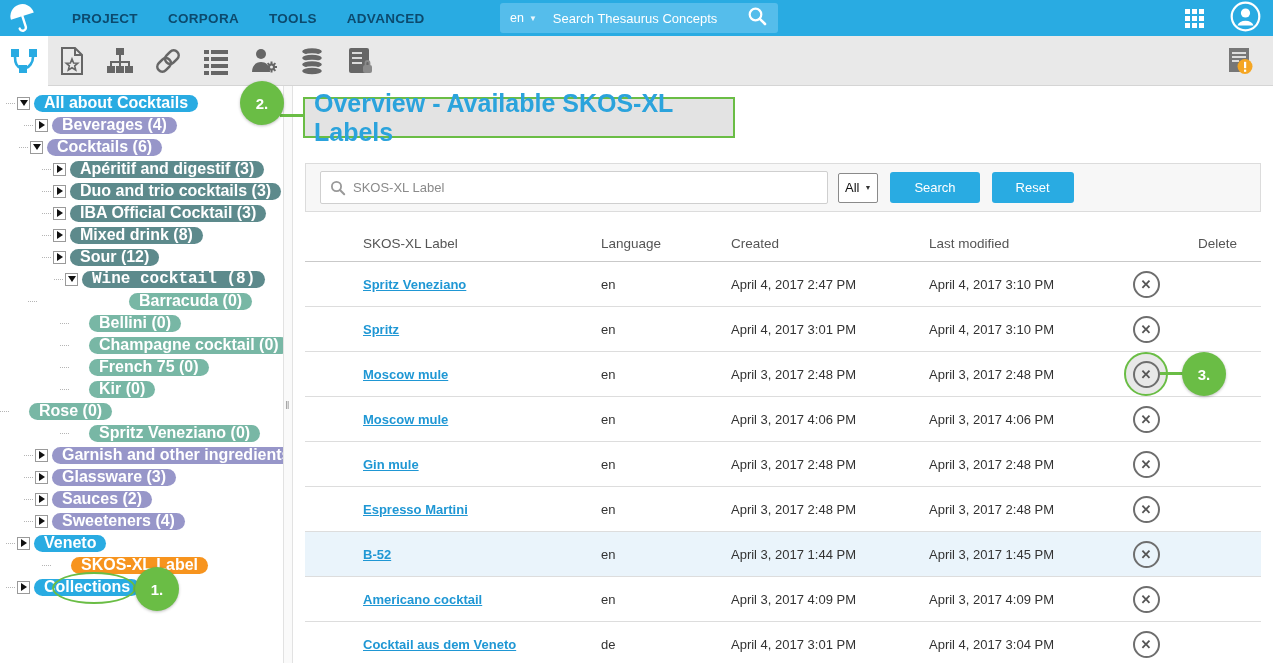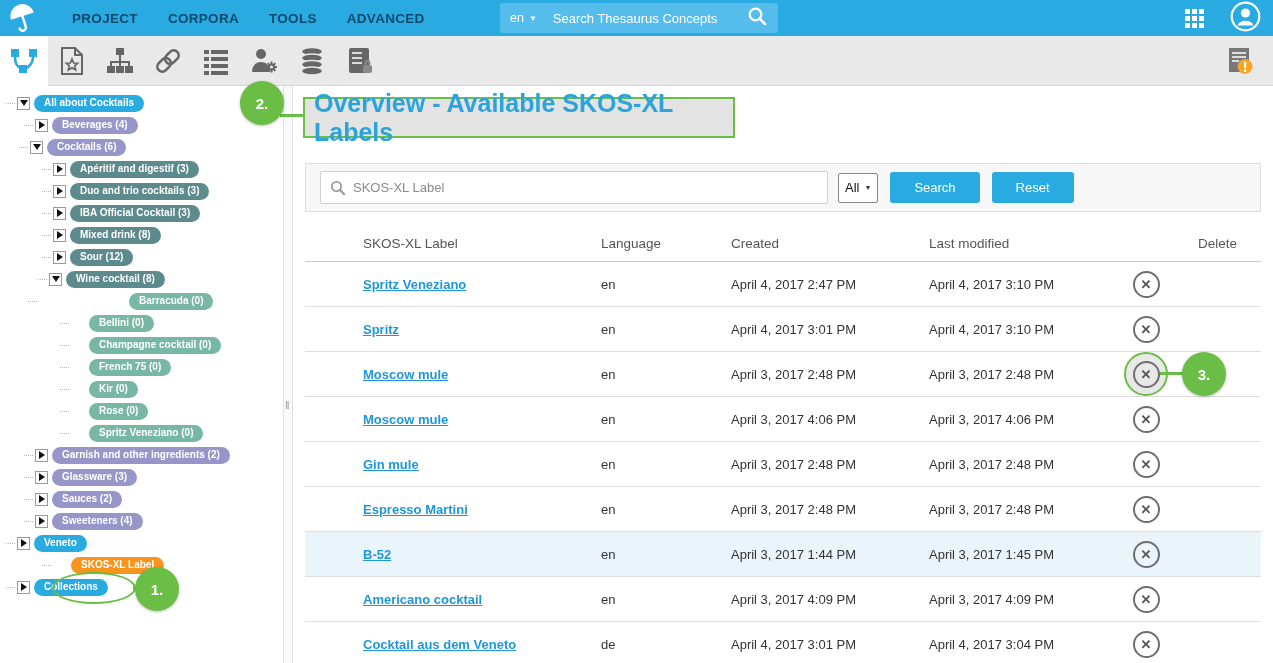--- a/index.html
+++ b/index.html
@@ -33,21 +33,21 @@
   .sidebar { position:absolute; left:0; top:86px; width:283px; height:577px; background:#fff; overflow:hidden; }
   .tree { padding-top:6px; }
   .tree-row { height:22px; display:flex; align-items:center; }
   .guide { border-top:1px dotted #b5b5b5; width:9px; margin-right:2px; flex:none; }
   .toggle { width:13px; height:13px; border:1px solid #9a9a9a; background:#fff; flex:none;
     display:flex; align-items:center; justify-content:center; margin-right:4px; cursor:pointer; }
   .toggle i { display:block; width:0; height:0; }
   .toggle.open i { border-left:4px solid transparent; border-right:4px solid transparent; border-top:6px solid #111; }
   .toggle.closed i { border-top:4px solid transparent; border-bottom:4px solid transparent; border-left:6px solid #111; }
   .leaf-spacer { width:18px; flex:none; }
-  .pill { color:#fff; font-size:10px; font-weight:bold; padding:1px 10px 2px;
+  .pill { color:#fff; font-size:16px; font-weight:bold; padding:1px 10px 2px;
     border-radius:9px; white-space:nowrap; cursor:pointer; line-height:14px; }
   .pill.blue { background:#29ABE2; }
   .pill.purple { background:#9796C9; }
   .pill.teal { background:#5D8A8C; }
   .pill.teal-light { background:#78B7A5; }
   .pill.orange { background:#F7941E; }
 
   
   .splitter { position:absolute; left:283px; top:86px; width:10px; height:577px;
     background:#FAFAFA; border-left:1px solid #E2E2E2; border-right:1px solid #E2E2E2; cursor:col-resize; }
@@ -303,21 +303,21 @@
         </span>
         <span class="pill teal">Mixed drink (8)</span>
       </div>
       <div class="tree-row" style="padding-left: 42px;">
         <span class="guide"></span>
         <span class="toggle closed">
           <i></i>
         </span>
         <span class="pill teal">Sour (12)</span>
       </div>
-      <div class="tree-row" style="padding-left: 38px;">
+      <div class="tree-row" style="padding-left: 54px; font-family: Liberation Mono, monospace;">
         <span class="guide"></span>
         <span class="toggle open">
           <i></i>
         </span>
         <span class="pill teal">Wine cocktail (8)</span>
       </div>
       <div class="tree-row" style="padding-left: 28px; gap: 36px;">
         <span class="guide"></span>
         <span class="leaf-spacer"></span>
         <span class="pill teal-light">Barracuda (0)</span>
@@ -335,21 +335,21 @@
       <div class="tree-row" style="padding-left: 60px;">
         <span class="guide"></span>
         <span class="leaf-spacer"></span>
         <span class="pill teal-light">French 75 (0)</span>
       </div>
       <div class="tree-row" style="padding-left: 60px;">
         <span class="guide"></span>
         <span class="leaf-spacer"></span>
         <span class="pill teal-light">Kir (0)</span>
       </div>
-      <div class="tree-row" style="padding-left: 60px;">
+      <div class="tree-row" style="">
         <span class="guide"></span>
         <span class="leaf-spacer"></span>
         <span class="pill teal-light">Rose (0)</span>
       </div>
       <div class="tree-row" style="padding-left: 60px;">
         <span class="guide"></span>
         <span class="leaf-spacer"></span>
         <span class="pill teal-light">Spritz Veneziano (0)</span>
       </div>
       <div class="tree-row" style="padding-left: 24px;">

